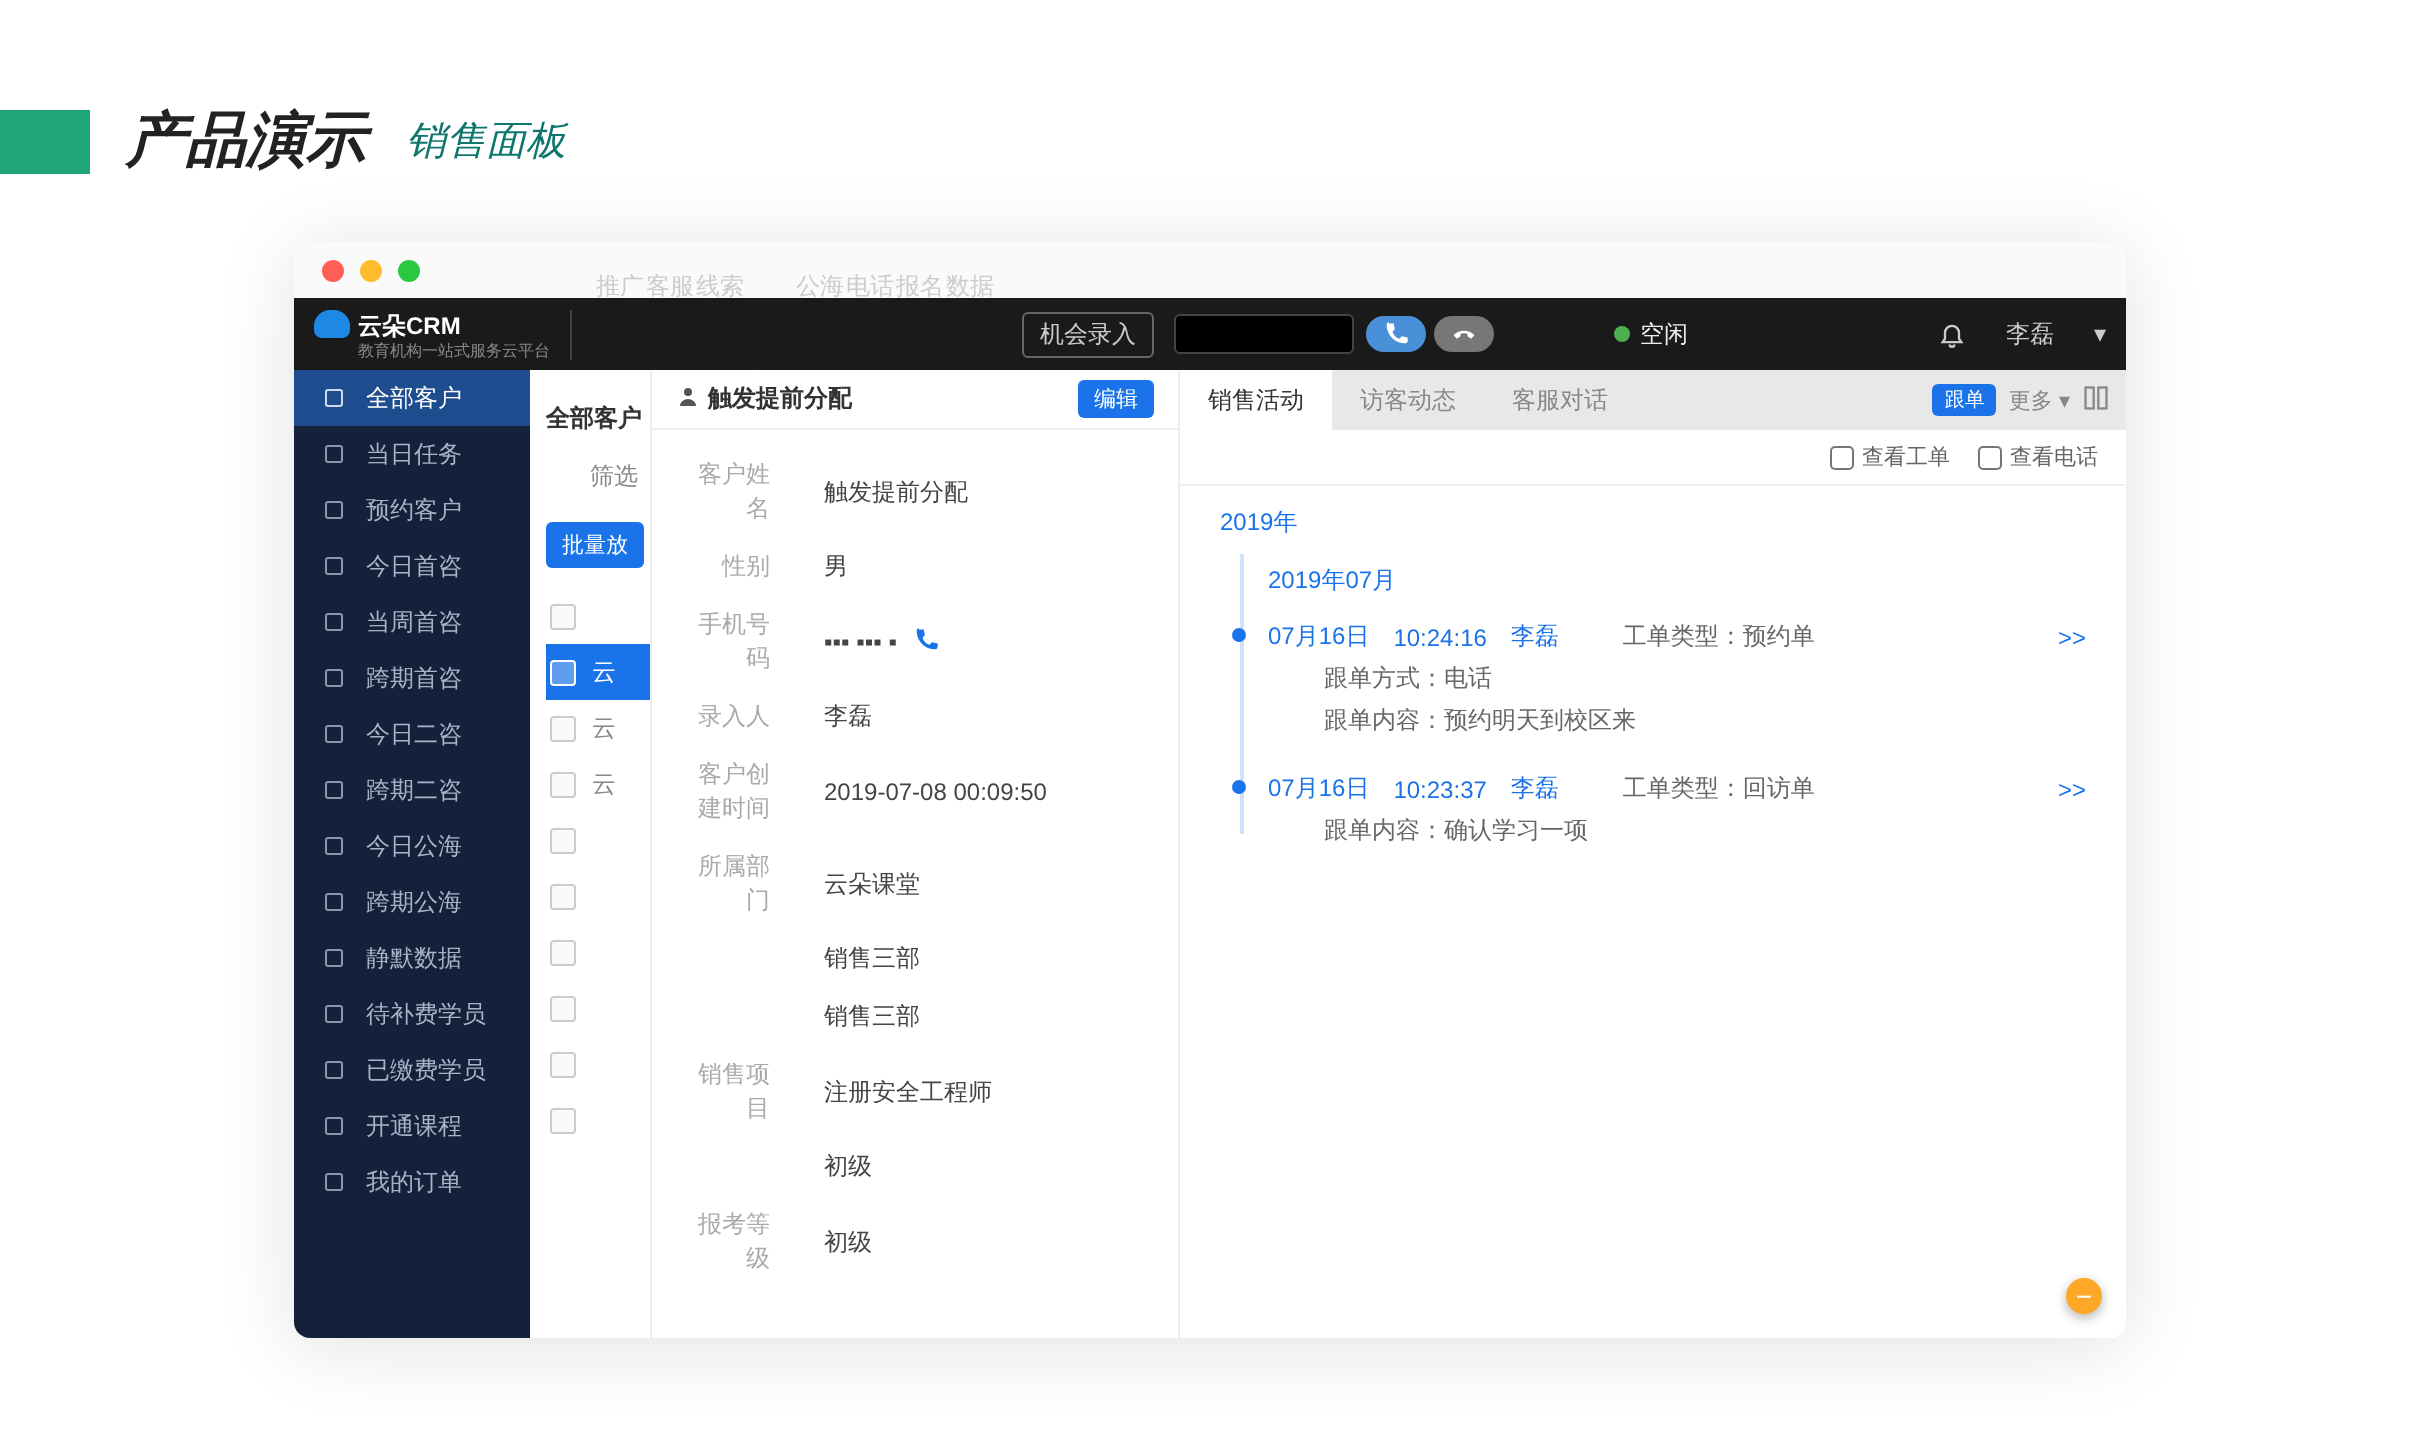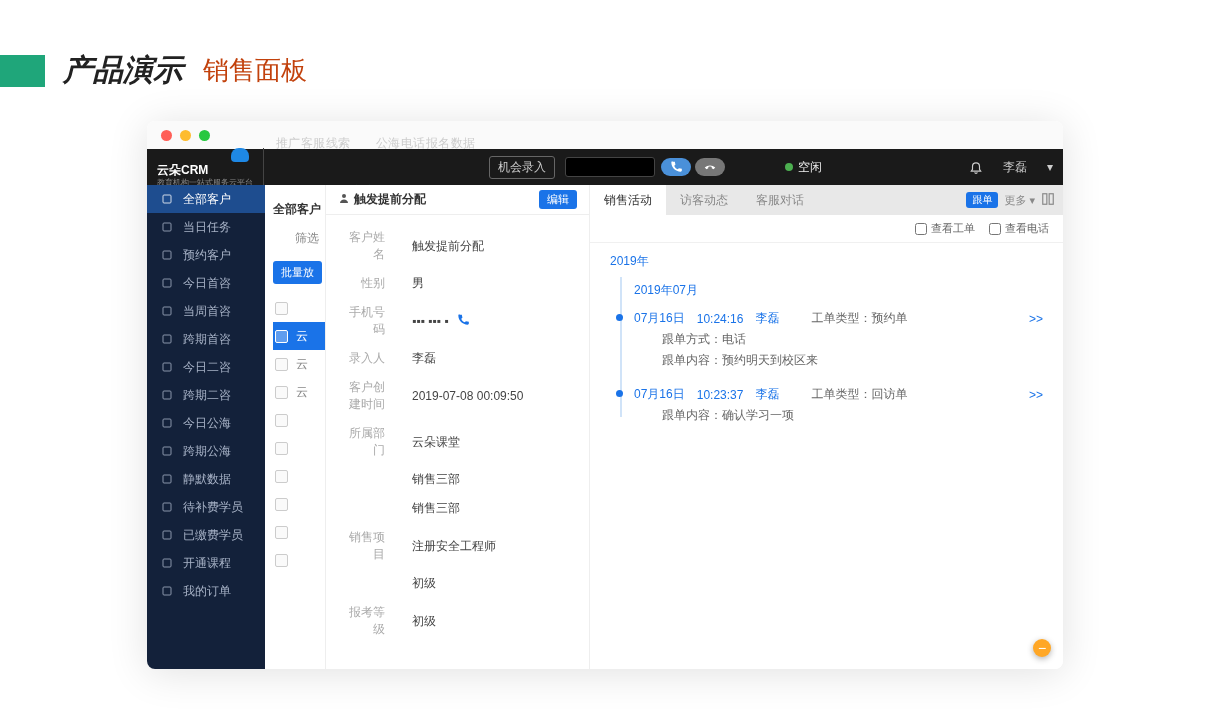--- a/index.html
+++ b/index.html
@@ -23,22 +23,23 @@
       margin-right: 18px;
     }
     .page-title-main {
       font-size: 30px;
       font-weight: 700;
       color: #222;
       margin-right: 20px;
       font-style: italic;
     }
     .page-title-sub {
-      font-size: 26px;
-      color: #c2410c;
+      font-size: 20px;
+      color: #0f766e;
+      font-style: italic;
     }
     .browser-window {
       width: 916px;
       margin: 0 auto;
       border-radius: 8px;
       box-shadow: 0 4px 40px rgba(0,0,0,0.12);
       overflow: hidden;
       background: #fff;
       position: relative;
     }
@@ -58,25 +59,24 @@
       height: 36px;
       background: #1a1a1a;
       color: #fff;
       display: flex;
       align-items: center;
       padding: 0 10px;
       font-size: 12px;
     }
     .logo {
       display: flex;
-      align-items: flex-end;
+      align-items: flex-start;
       margin-right: 12px;
       padding-right: 10px;
       border-right: 1px solid #444;
-      flex-direction: column;
     }
     .logo-cloud {
       width: 18px; height: 14px;
       background: #1e88e5;
       border-radius: 8px 8px 4px 4px;
       margin-right: 4px;
       position: relative;
     }
     .logo-text { font-size: 12px; font-weight: 600; }
     .logo-sub { font-size: 8px; color: #888; line-height:1; }

